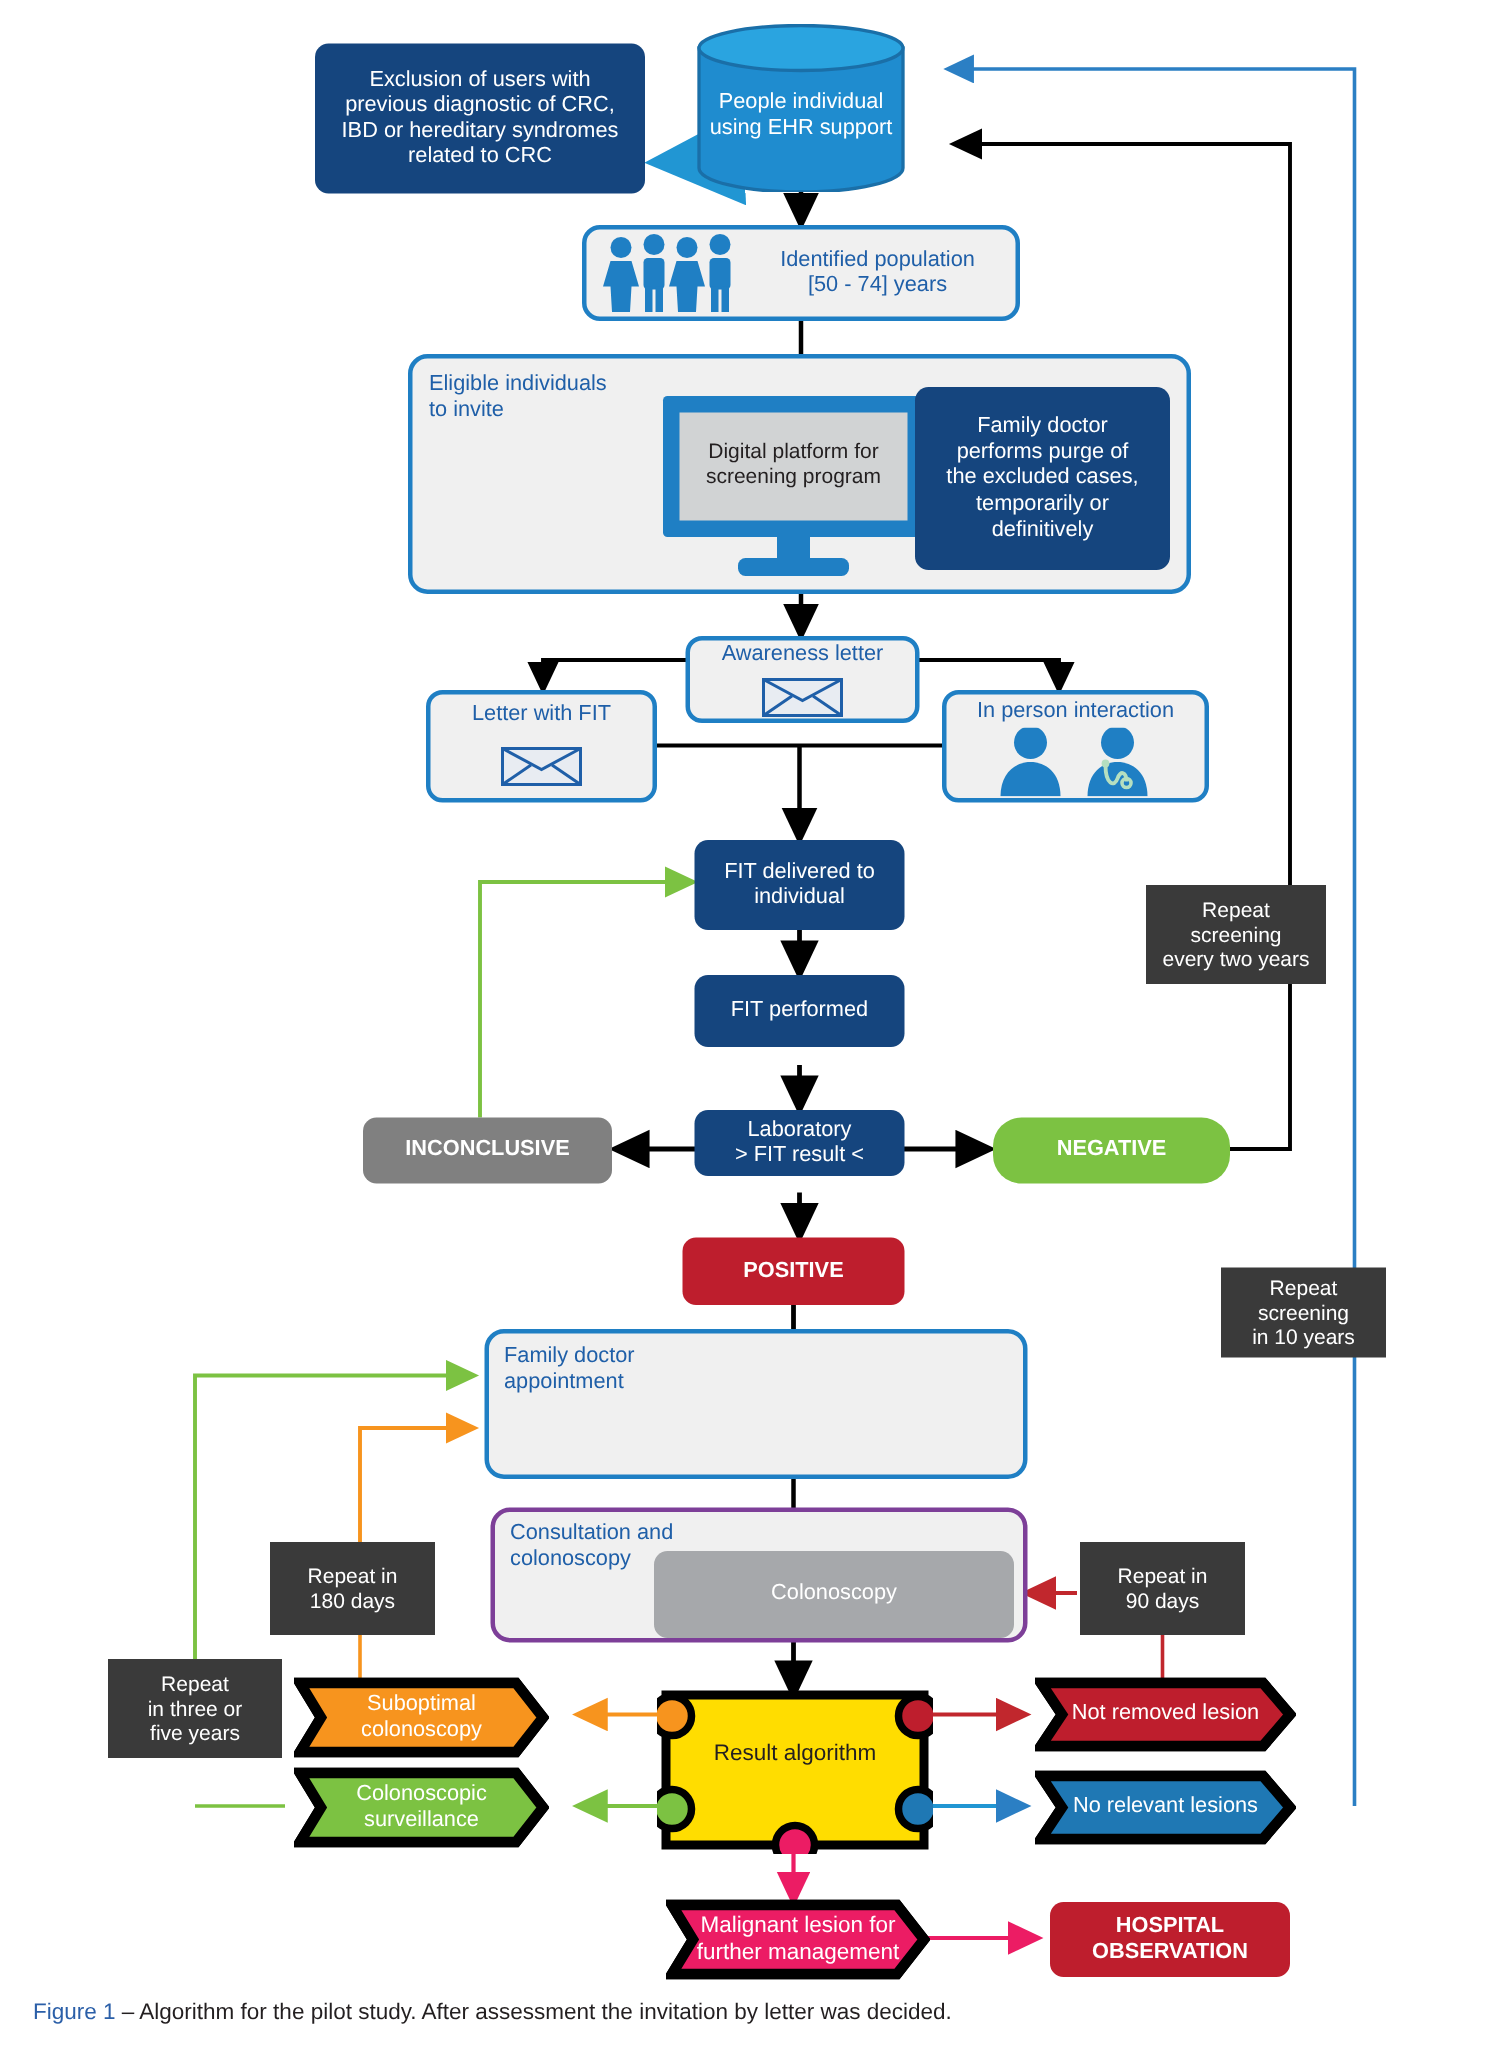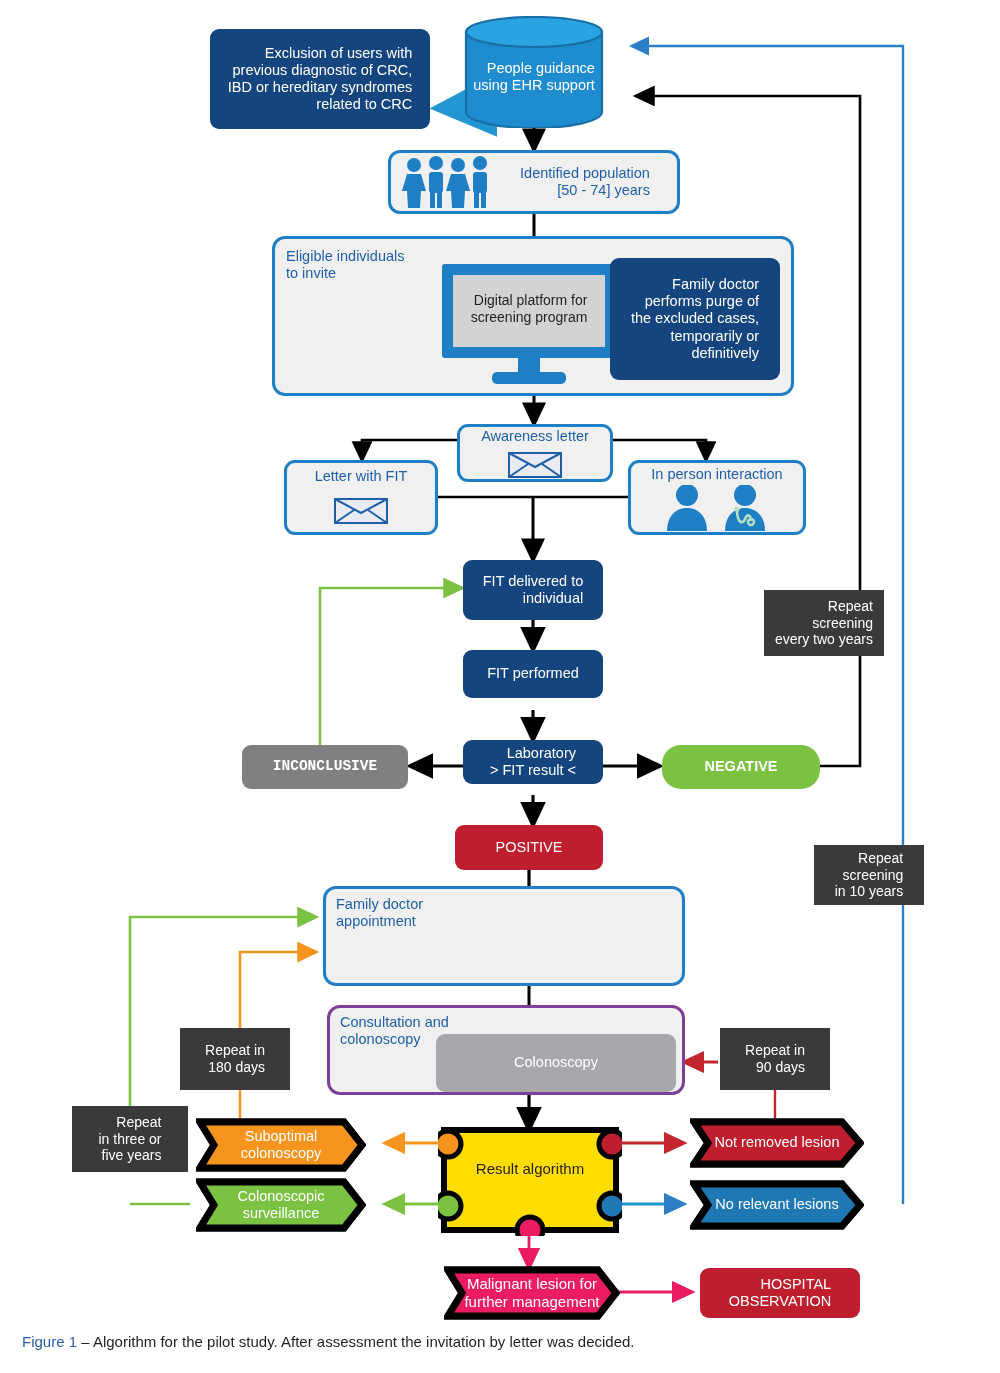--- a/index.html
+++ b/index.html
@@ -1,29 +1,29 @@
 <!DOCTYPE html>
 <html><head>
 <meta charset="utf-8">
 <style>
   html,body{margin:0;padding:0;background:#ffffff;}
   body{font-family:"Liberation Sans","DejaVu Sans",sans-serif;}
   #stage{position:relative;width:1000px;height:1373px;background:#ffffff;overflow:hidden;}
-  .node{position:absolute;box-sizing:border-box;display:flex;align-items:center;justify-content:center;text-align:right;line-height:1.18;}
+  .node{position:absolute;box-sizing:border-box;display:flex;align-items:center;justify-content:center;text-align:center;line-height:1.18;}
   .txt{display:block;white-space:pre-line;}
 
   
   .darkblue{background:#15457e;color:#ffffff;border-radius:9px;}
   .lightpanel{background:#f0f0f0;border:3px solid #1f7fc4;border-radius:13px;}
   .lightpanel-purple{background:#f0f0f0;border:3px solid #7d3f98;border-radius:13px;}
   .bluebox{background:#f0f0f0;border:3px solid #1f7fc4;border-radius:11px;color:#1f5fa8;}
   .grey-cap{background:#3a3a3a;color:#ffffff;}
   .greybtn{background:#808080;color:#fff;border-radius:9px;font-weight:bold;}
   .greenbtn{background:#7cc242;color:#fff;border-radius:19px;font-weight:bold;}
-  .redbtn{background:#be1e2d;color:#fff;border-radius:9px;font-weight:normal;}
+  .redbtn{background:#be1e2d;color:#fff;border-radius:9px;font-weight:bold;}
   .greyblock{background:#a6a8ab;color:#ffffff;border-radius:9px;}
   .panel-label{position:absolute;color:#1f5fa8;text-align:left;line-height:1.2;}
 
   
   .penta{position:absolute;color:#ffffff;display:flex;align-items:center;justify-content:center;text-align:center;
          line-height:1.18;filter:drop-shadow(0 0 0 #000);}
   .penta .inner{position:absolute;inset:0;}
 
   svg.layer{position:absolute;left:0;top:0;width:1000px;height:1373px;pointer-events:none;}
   .cap{position:absolute;left:22px;top:1333px;font-size:15px;color:#231f20;}
@@ -119,21 +119,21 @@
 IBD or hereditary syndromes
 related to CRC</span>
   </div>
 
   <div style="position:absolute;left:462px;top:16px;width:144px;height:112px;">
     <svg width="144" height="112" viewBox="0 0 144 112">
       <path d="M4,16 L4,96 A68,16 0 0 0 140,96 L140,16 Z" fill="#1f8ccf" stroke="#1a6fa8" stroke-width="2.2"></path>
       <ellipse cx="72" cy="16" rx="68" ry="15" fill="#2aa4e0" stroke="#1a6fa8" stroke-width="2.2"></ellipse>
     </svg>
     <div class="node" style="left:0;top:26px;width:144px;height:70px;color:#ffffff;font-size:14.5px;">
-      <span class="txt">People guidance
+      <span class="txt">People individual
 using EHR support</span>
     </div>
   </div>
 
   <div class="node lightpanel" style="left:388px;top:150px;width:292px;height:64px;border-radius:12px;">
   </div>
   <div style="position:absolute;left:399px;top:155px;width:96px;height:54px;">
     <svg width="96" height="54" viewBox="0 0 96 54">
       <g fill="#1f7fc4">
         <circle cx="15" cy="10" r="7"></circle>
@@ -230,21 +230,21 @@
 individual</span>
   </div>
   <div class="node darkblue" style="left:463px;top:650px;width:140px;height:48px;font-size:14.5px;">
     <span class="txt">FIT performed</span>
   </div>
   <div class="node darkblue" style="left:463px;top:740px;width:140px;height:44px;font-size:14.5px;">
     <span class="txt">Laboratory
 &gt; FIT result &lt;</span>
   </div>
 
-  <div class="node greybtn" style="left:242px;top:745px;width:166px;height:44px;font-size:14.5px;font-family:Liberation Mono, monospace;">
+  <div class="node greybtn" style="left:242px;top:745px;width:166px;height:44px;font-size:14.5px;">
     <span class="txt">INCONCLUSIVE</span>
   </div>
   <div class="node greenbtn" style="left:662px;top:745px;width:158px;height:44px;font-size:14.5px;">
     <span class="txt">NEGATIVE</span>
   </div>
   <div class="node redbtn" style="left:455px;top:825px;width:148px;height:45px;font-size:14.5px;">
     <span class="txt">POSITIVE</span>
   </div>
 
   <div class="node grey-cap" style="left:764px;top:590px;width:120px;height:66px;font-size:14px;">

